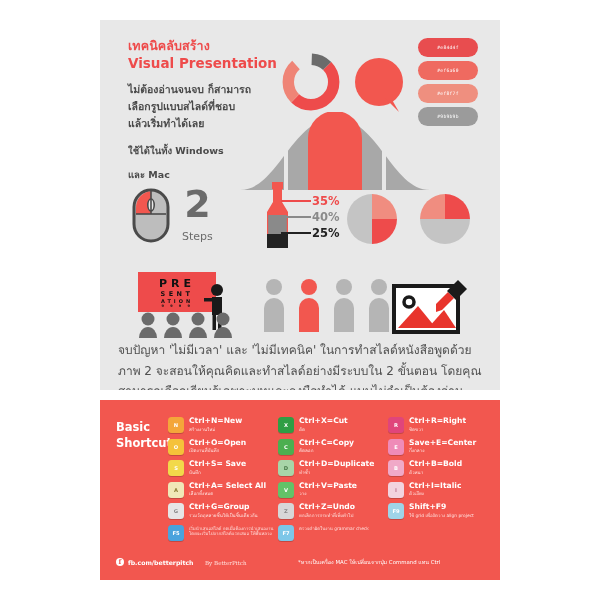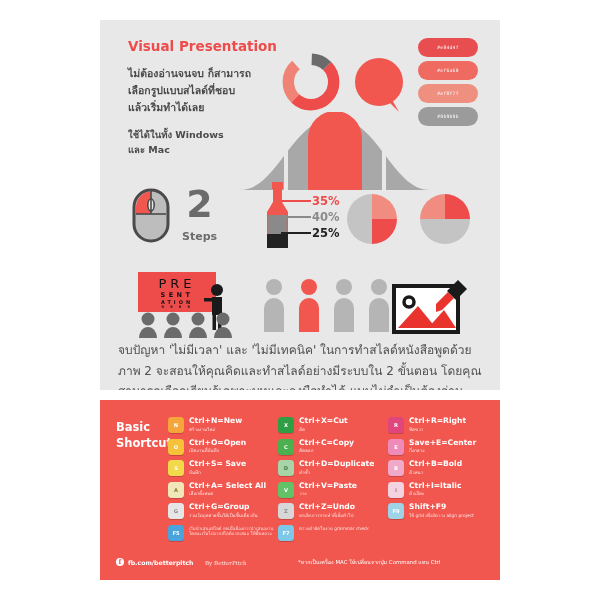--- a/index.html
+++ b/index.html
@@ -62,21 +62,21 @@
   .swatch span {
     font-size: 4.6px; color: #ffffff; letter-spacing: .3px;
     font-family: "DejaVu Sans Mono", monospace;
   }
 
   
   .mouse-row { position: absolute; left: 32px; top: 168px; display: flex; align-items: center; }
   .mouse-ico { width: 38px; height: 55px; }
   .steps-block { margin-left: 12px; text-align: center; }
   .steps-num { font-size: 38px; font-weight: bold; color: #6b6b6b; line-height: .88; }
-  .steps-lbl { font-size: 11px; font-weight: bold; color: #6b6b6b; margin-top: 8px; }
+  .steps-lbl { font-size: 11px; font-weight: normal; color: #6b6b6b; margin-top: 8px; }
 
   
   .bottle-zone { position: absolute; left: 155px; top: 162px; width: 105px; height: 68px; }
   .bottle-svg { position: absolute; left: 0; top: 0; }
   .pct { position: absolute; font-weight: bold; font-size: 11.5px; left: 57px; }
   .pct.p1 { top: 12px;  color: #ee4b4b; }
   .pct.p2 { top: 28px;  color: #8a8a8a; }
   .pct.p3 { top: 44px;  color: #222222; }
   .lead { position: absolute; height: 1.6px; left: 26px; width: 30px; }
   .lead.l1 { top: 18px; background: #ee4b4b; }
@@ -88,21 +88,21 @@
   .pie1 { left: 247px; top: 174px; }
   .pie2 { left: 320px; top: 174px; }
 
   
   .slide-scene { position: absolute; left: 38px; top: 252px; width: 120px; height: 68px; }
   .slide-board {
     position: absolute; left: 0; top: 0; width: 78px; height: 40px;
     background: #ee4b4b; display: flex; flex-direction: column;
     align-items: center; justify-content: center; color: #111;
   }
-  .slide-board .ln1 { font-size: 13px; font-weight: normal; letter-spacing: 4px; }
+  .slide-board .ln1 { font-size: 11px; font-weight: bold; letter-spacing: 4px; }
   .slide-board .ln2 { font-size: 6.5px; font-weight: bold; letter-spacing: 3.5px; }
   .slide-board .ln3 { font-size: 5px;   font-weight: bold; letter-spacing: 3px; }
   .slide-board .ln4 { font-size: 3.5px; font-weight: bold; letter-spacing: 2.5px; }
   .presenter { position: absolute; left: 66px; top: 12px; width: 30px; height: 46px; }
   .audience { position: absolute; left: 0px; top: 40px; display: flex; gap: 5px; }
   .aud-head { width: 20px; height: 26px; }
 
   
   .people { position: absolute; left: 162px; top: 258px; display: flex; gap: 11px; }
   .person { width: 24px; height: 54px; }
@@ -199,26 +199,27 @@
       </div>
       <div class="swatch" style="background:#ef8f7f">
         <span>#ef8f7f</span>
       </div>
       <div class="swatch" style="background:#9b9b9b">
         <span>#9b9b9b</span>
       </div>
     </div>
 
     <div class="headline-wrap">
+      <div class="h-thai">เทคนิคลับสร้าง</div>
       <div class="h-eng">Visual Presentation</div>
       <div class="h-sub">ไม่ต้องอ่านจนจบ ก็สามารถ</div>
       <div class="h-sub">เลือกรูปแบบสไลด์ที่ชอบ</div>
       <div class="h-sub">แล้วเริ่มทำได้เลย</div>
       <div class="h-plat">ใช้ได้ในทั้ง Windows</div>
-      <div class="h-plat" style="margin-top:0">และ Mac</div>
+      <div class="h-plat" style="margin-top:8px">และ Mac</div>
     </div>
 
     <div class="mouse-row">
       <div class="mouse-ico">
         <svg width="38" height="55" viewBox="0 0 38 55">
           <rect x="2" y="2" width="34" height="51" rx="17" fill="#bdbdbd" stroke="#4a4a4a" stroke-width="3"></rect>
           <path d="M19 3.5 L19 26 L4 26 L4 20 A15 16.5 0 0 1 19 3.5 Z" fill="#f2574f"></path>
           <ellipse cx="19" cy="17" rx="3.2" ry="6" fill="#e8e8e8" stroke="#4a4a4a" stroke-width="1.6"></ellipse>
           <line x1="19" y1="3" x2="19" y2="26" stroke="#4a4a4a" stroke-width="1.6"></line>
           <line x1="4" y1="26" x2="34" y2="26" stroke="#4a4a4a" stroke-width="1.6"></line>

